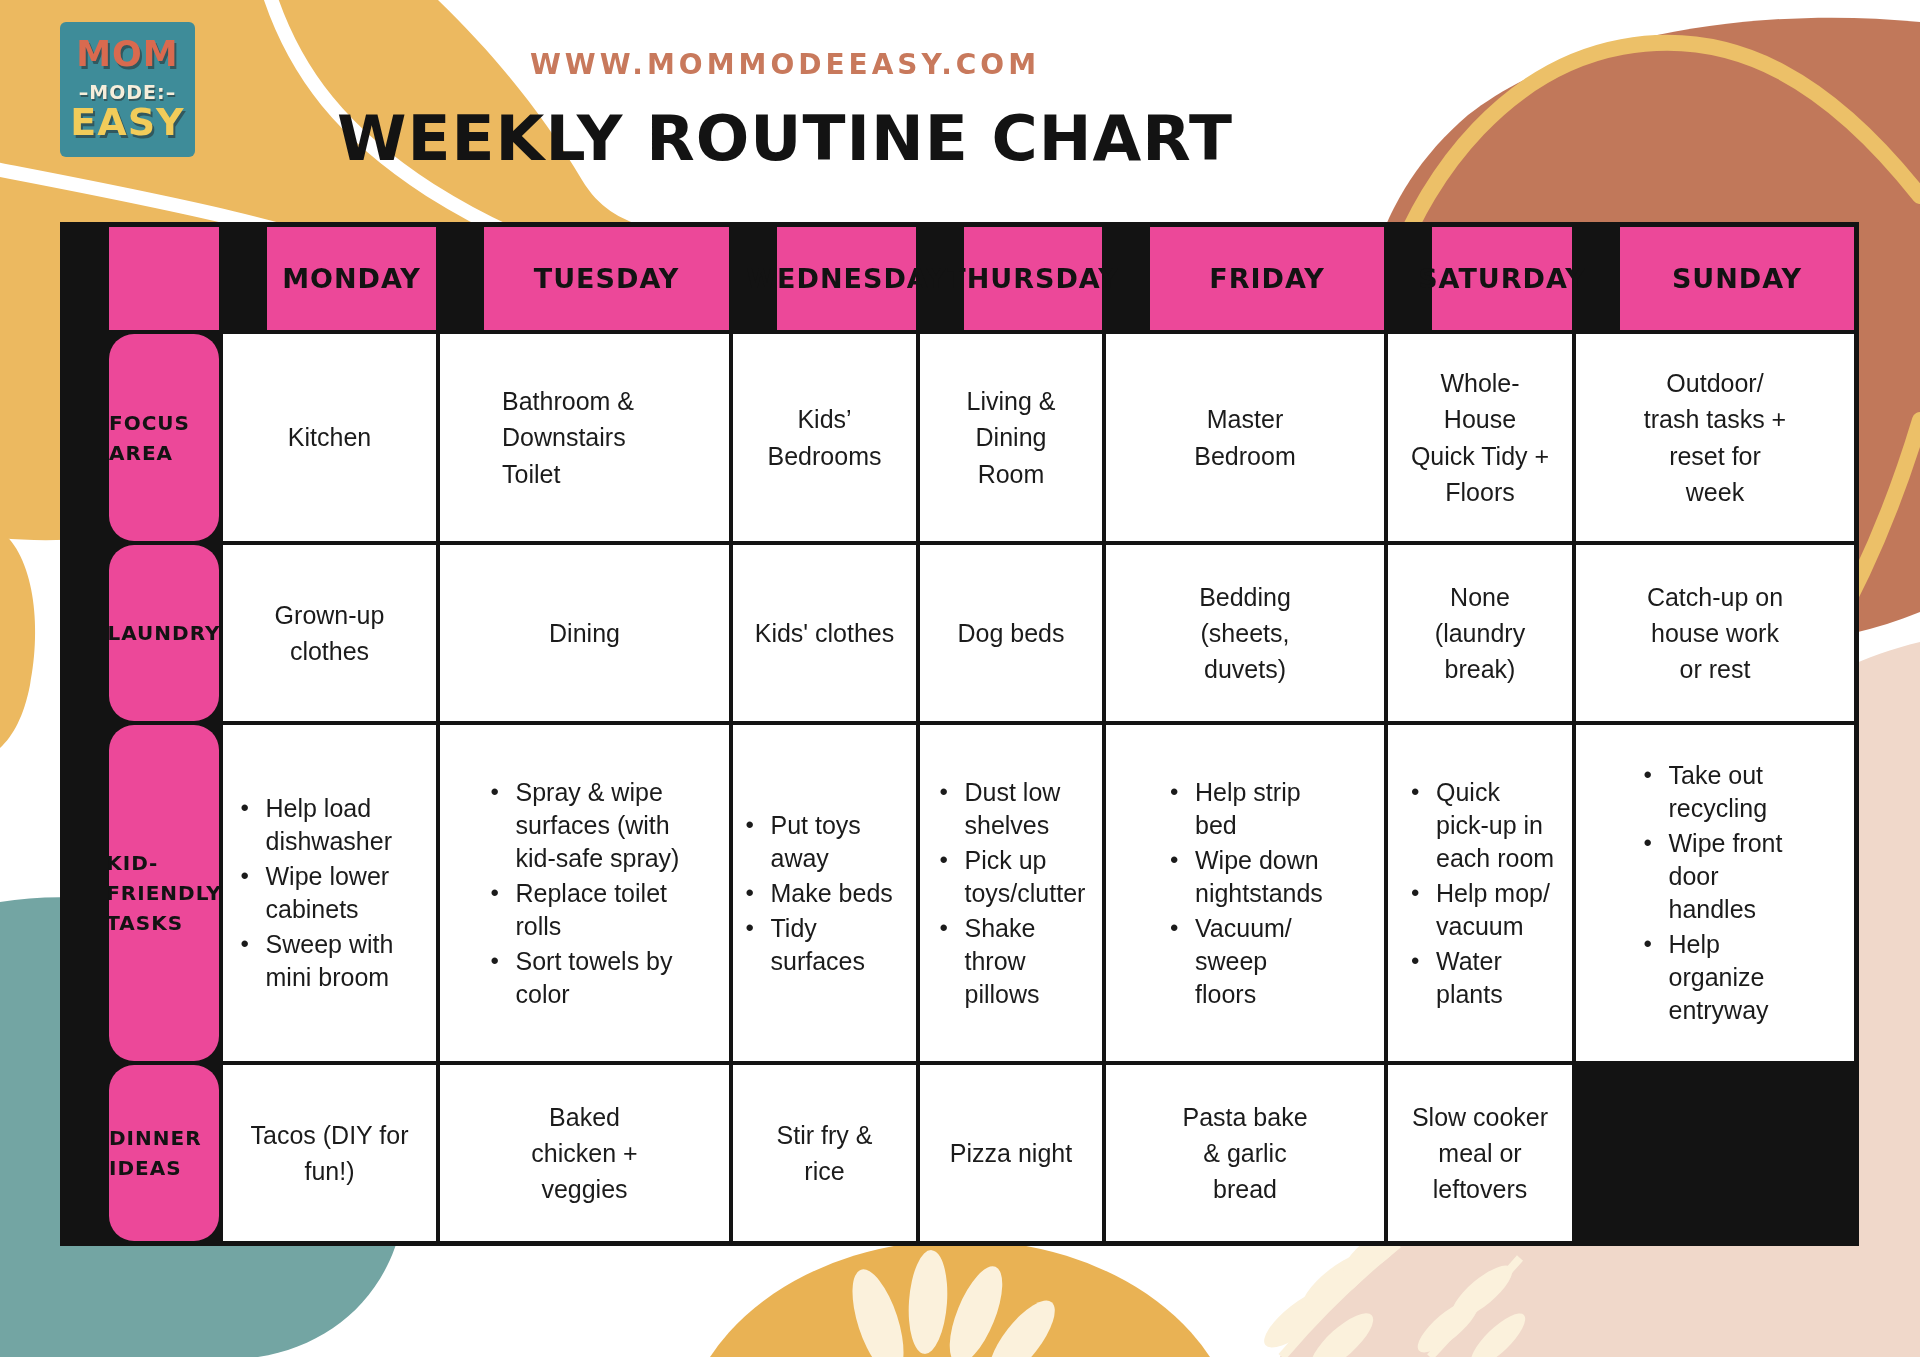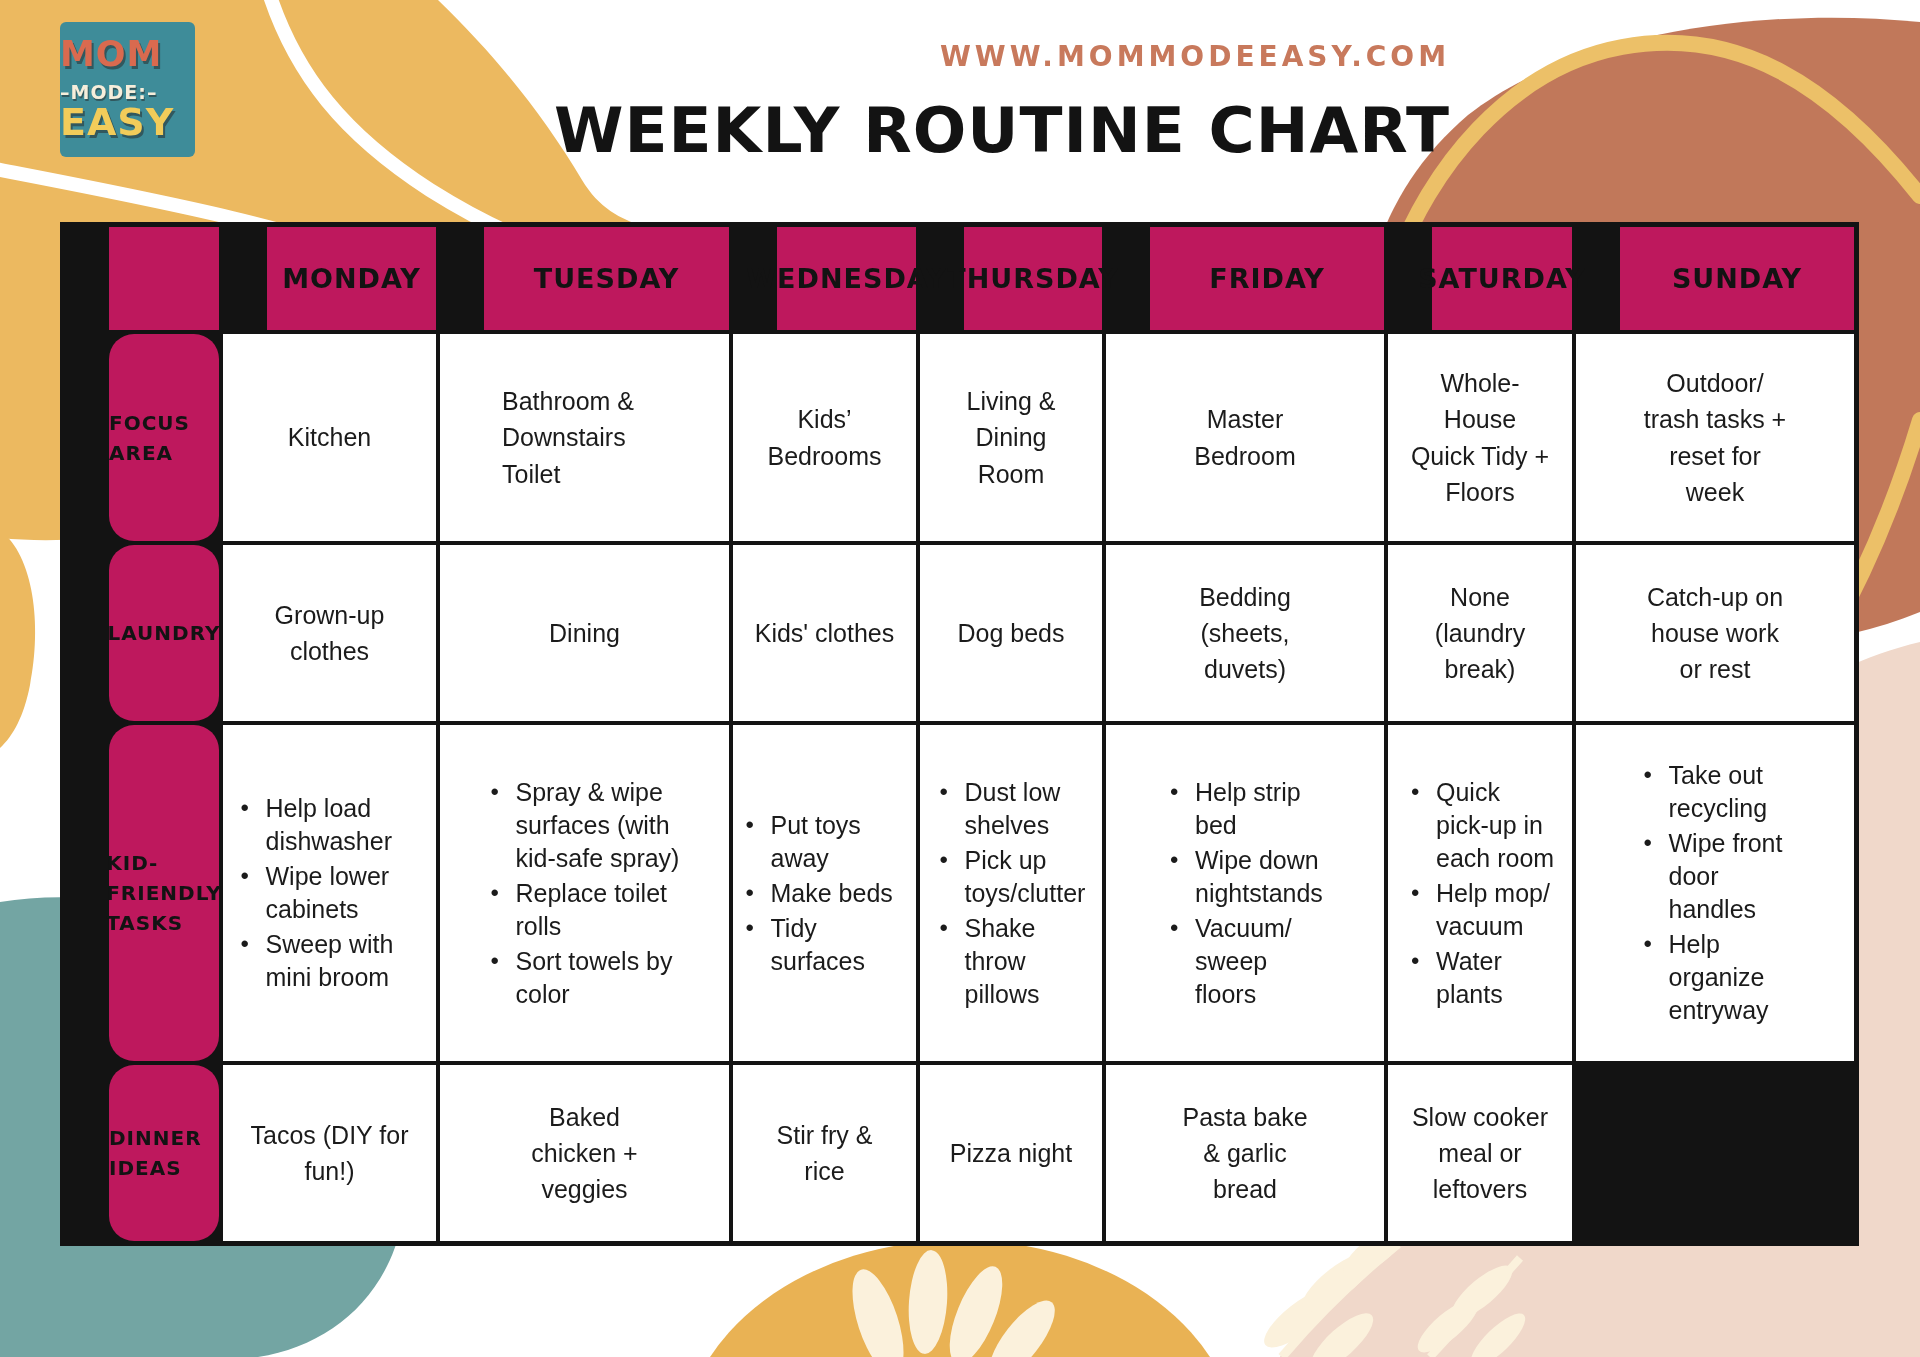--- a/index.html
+++ b/index.html
@@ -6,29 +6,29 @@
   body{
     width:1920px;height:1357px;position:relative;overflow:hidden;
     background:#ffffff;font-family:"Liberation Sans", sans-serif;
   }
   
   #bg{position:absolute;left:0;top:0;z-index:0;}
   
   .logo{
     position:absolute;left:60px;top:22px;width:135px;height:135px;
     background:#3e8c99;border-radius:6px;z-index:2;
-    display:flex;flex-direction:column;align-items:flex-start;justify-content:center;
+    display:flex;flex-direction:column;align-items:center;justify-content:center;
     font-family:"DejaVu Sans", sans-serif;font-weight:bold;line-height:1.05;
   }
   .logo .mom{font-size:35px;color:#d96a4f;letter-spacing:1px;text-shadow:2px 3px 0 rgba(35,35,35,.5);}
   .logo .mode{font-size:19px;color:#f6eedb;letter-spacing:1px;text-shadow:1px 2px 0 rgba(35,35,35,.5);margin-top:11px;}
   .logo .easy{font-size:38px;color:#f2cc5a;letter-spacing:1px;text-shadow:2px 3px 0 rgba(35,35,35,.5);}
   
   .header{
-    position:absolute;left:120px;top:40px;width:1330px;text-align:right;z-index:2;
+    position:absolute;left:120px;top:48px;width:1330px;text-align:center;z-index:2;
   }
   .site-url{
     font-family:"DejaVu Sans", sans-serif;font-weight:bold;
     font-size:28px;letter-spacing:4px;color:#c8795c;margin-bottom:8px;
   }
   .page-title{
     font-family:"DejaVu Sans", sans-serif;font-weight:bold;
     font-size:63px;letter-spacing:1px;color:#131313;line-height:1;margin-top:26px;
   }
   
@@ -36,21 +36,21 @@
     position:absolute;left:60px;top:222px;z-index:1;
     display:grid;
     grid-template-columns:154px 213px 289px 183px 182px 278px 184px 278px;
     grid-template-rows:103px 207px 176px 336px 176px;
     gap:4px;background:#131313;border:5px solid #131313;
   }
   .cell{
     background:#ffffff;display:flex;align-items:center;justify-content:center;
     color:#1b1b1b;
   }
-  .cell.head,.cell.label{background:#be185d;margin-left:44px;}
+  .cell.head,.cell.label{background:#ec4899;margin-left:44px;}
   .cell.head{
     font-family:"DejaVu Sans", sans-serif;font-weight:bold;
     font-size:27px;letter-spacing:1px;color:#131313;
   }
   .cell.label{
     font-family:"DejaVu Sans", sans-serif;font-weight:bold;
     font-size:20px;letter-spacing:1px;line-height:1.5;color:#131313;
     text-align:left;
     border-radius:25px;
   }

